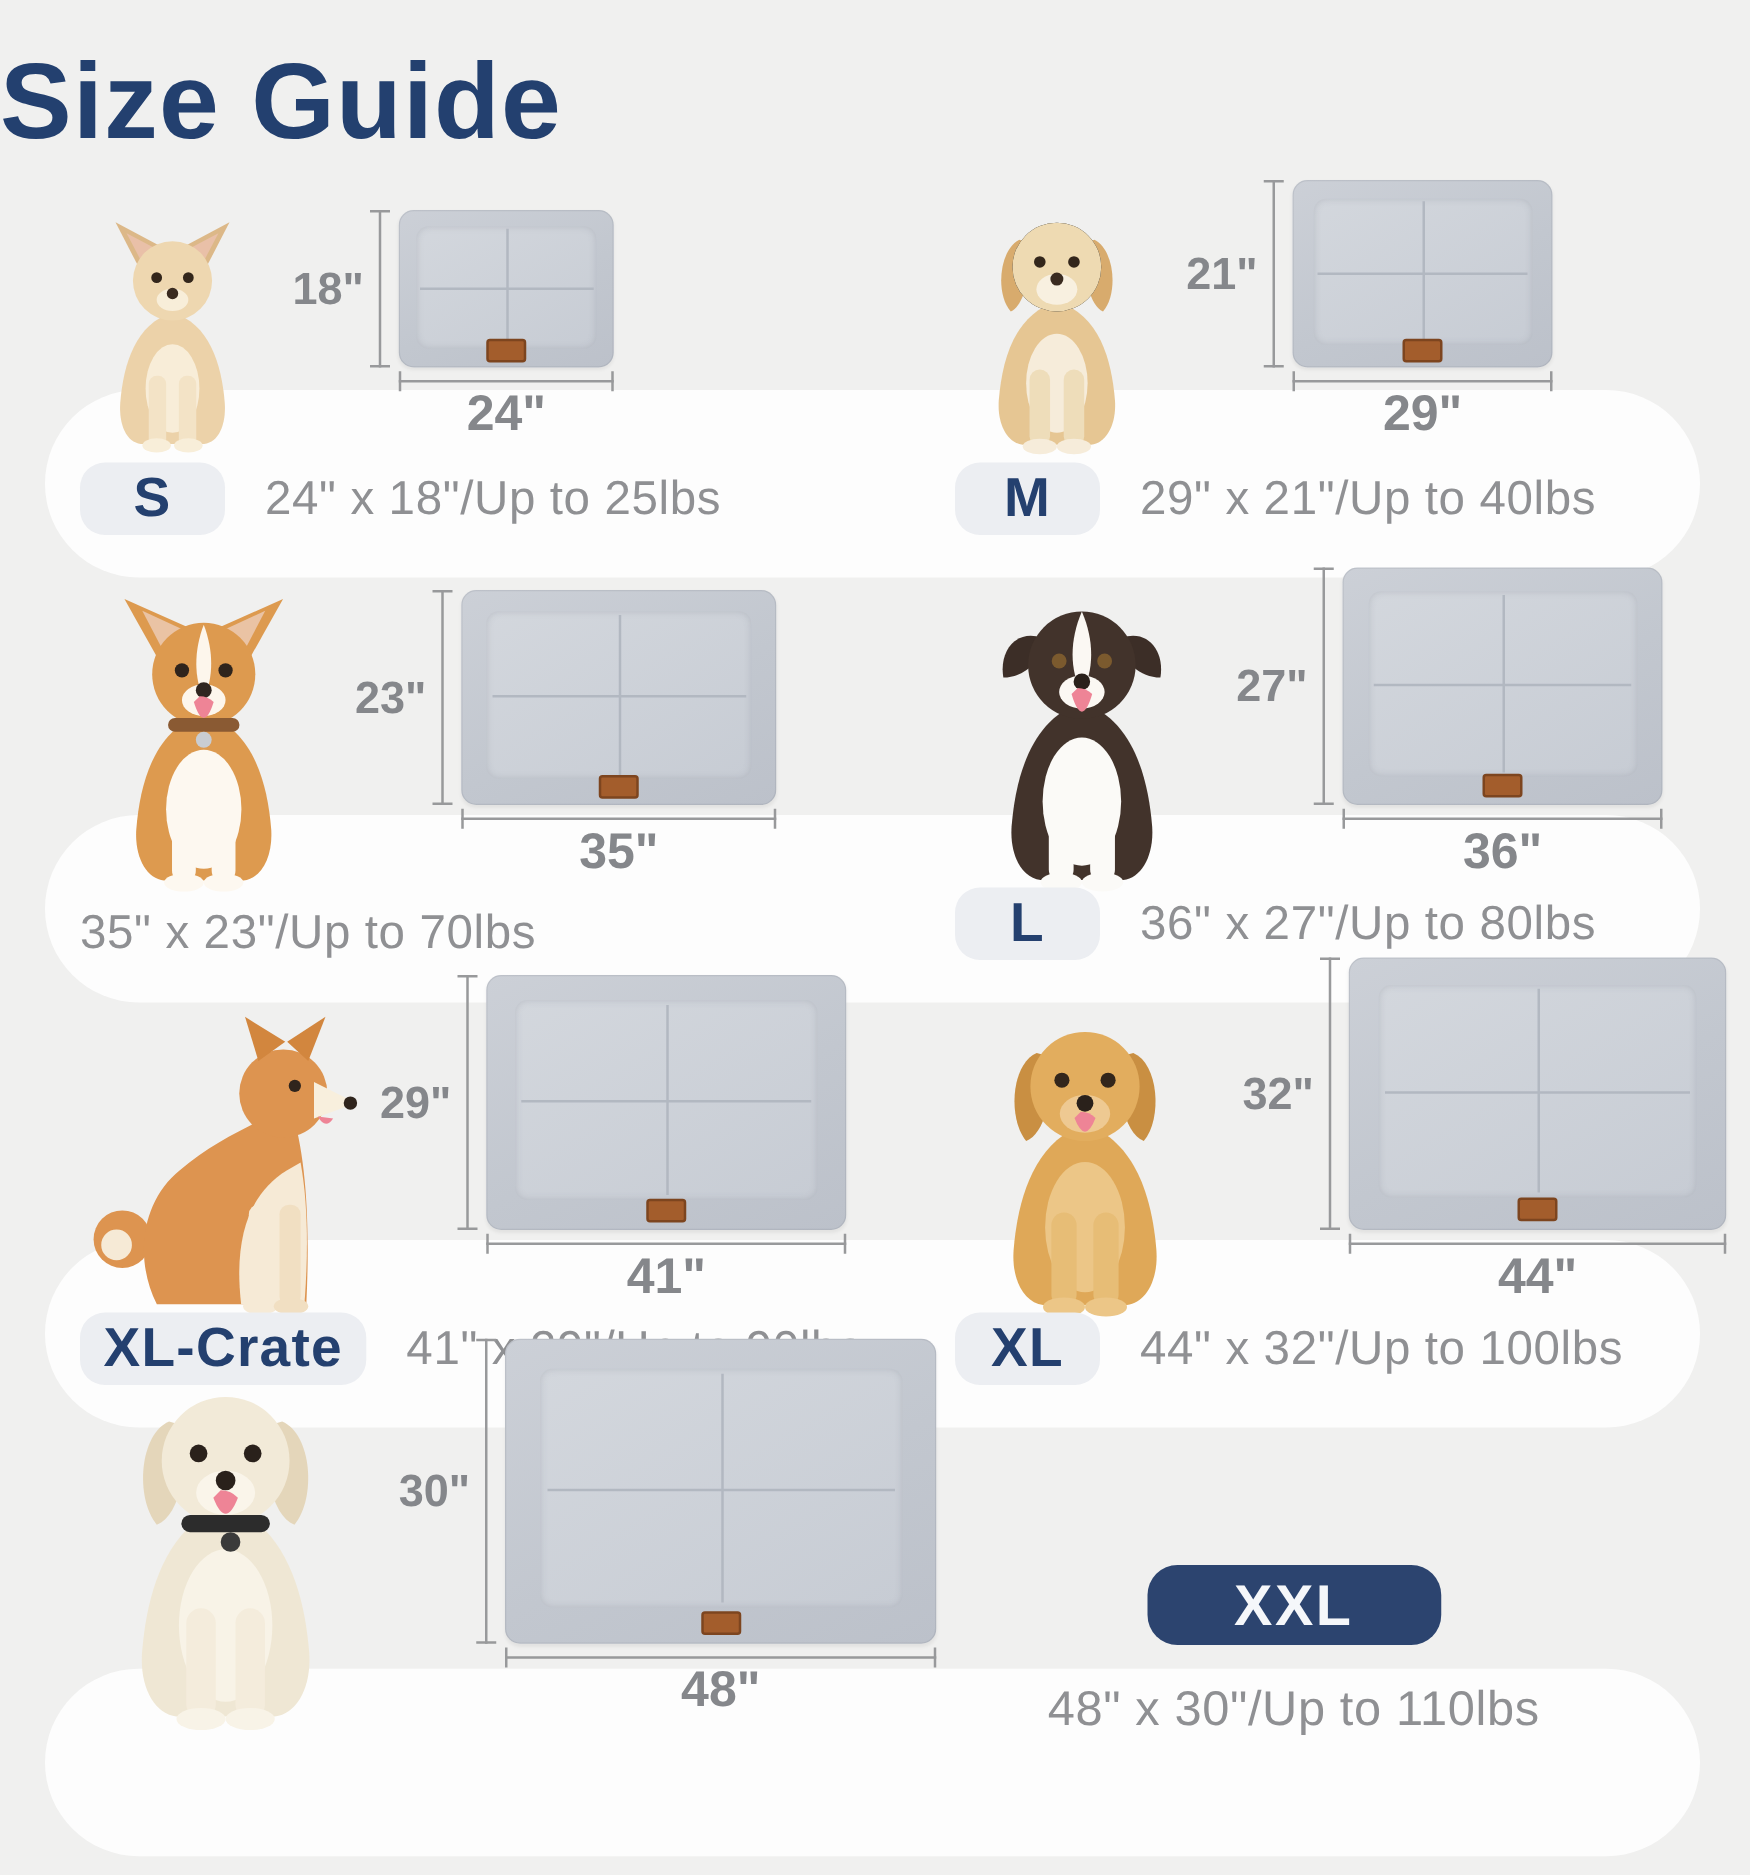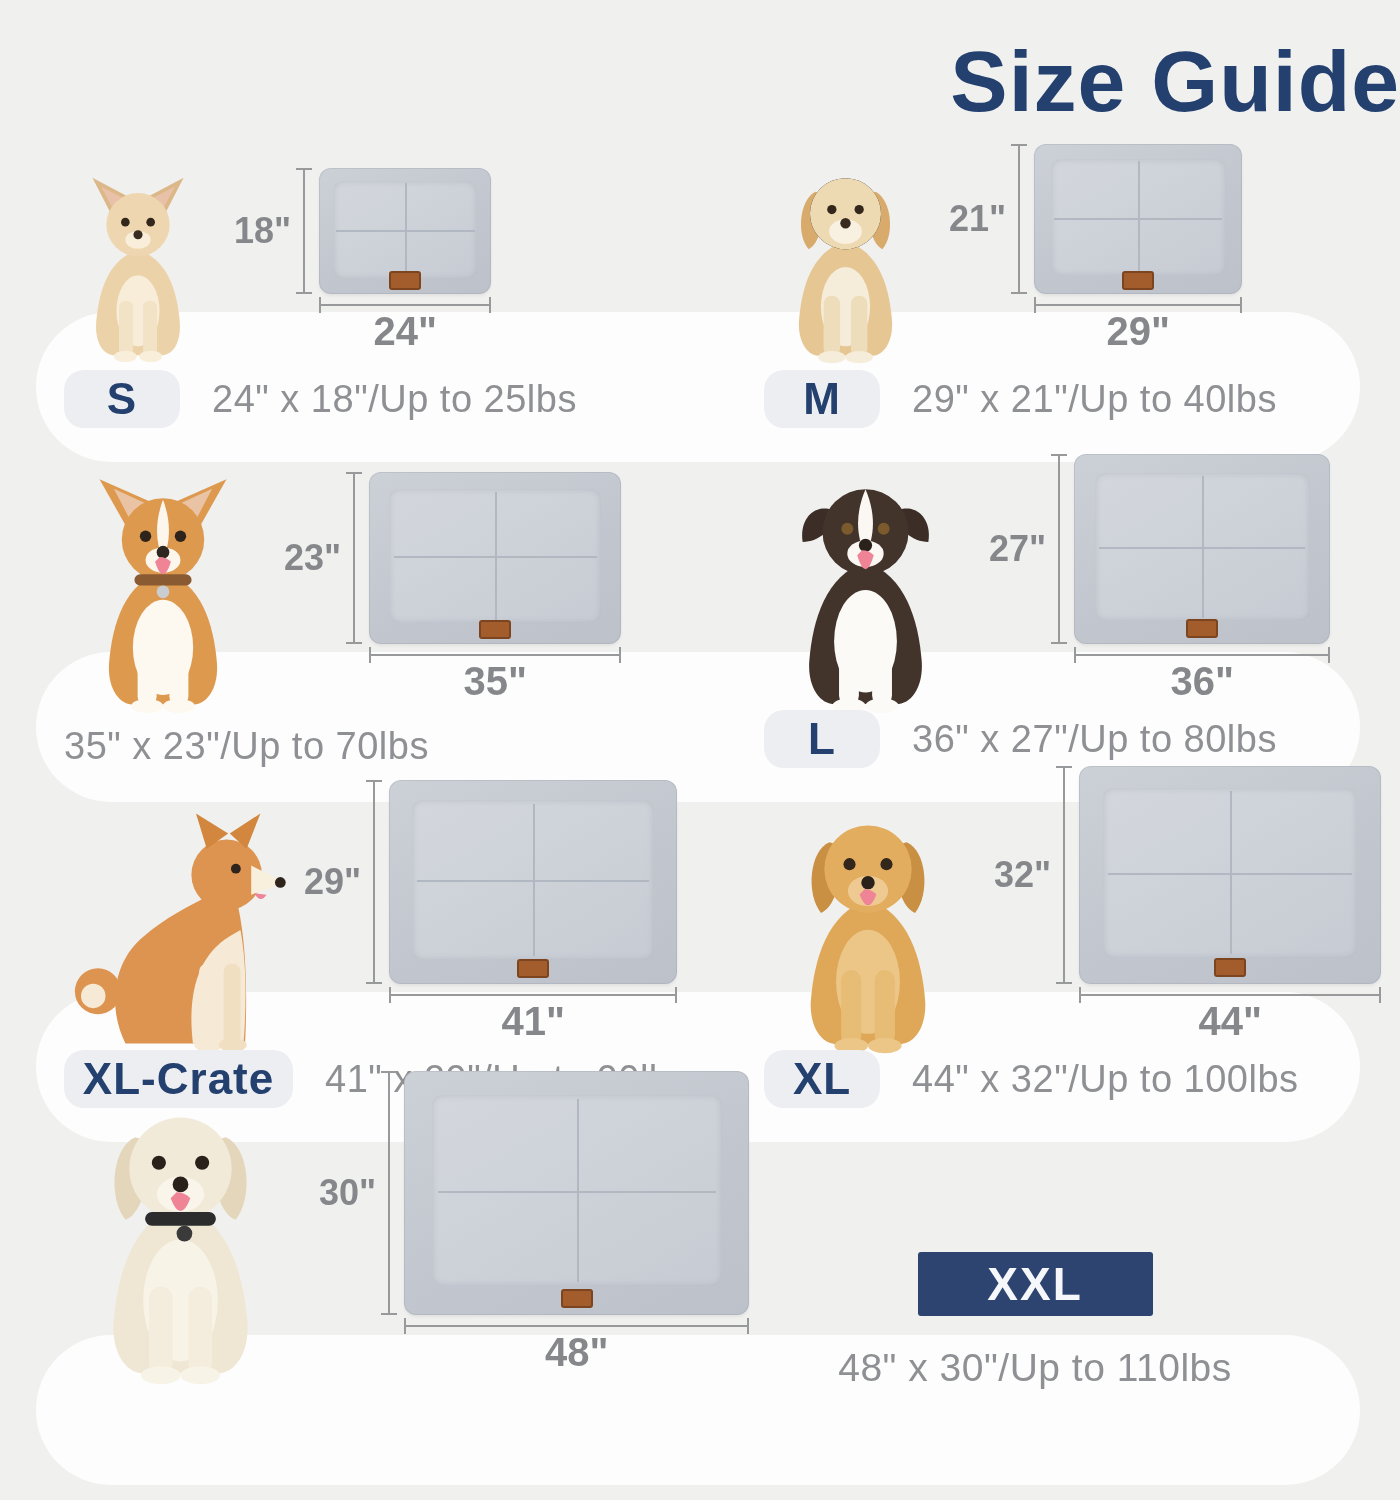--- a/index.html
+++ b/index.html
@@ -3,21 +3,21 @@
 <meta charset="utf-8">
 <style>
   html,body{margin:0;padding:0;}
   body{
     width:1400px;height:1500px;
     background:#f0f0ef;
     font-family:"Liberation Sans", sans-serif;
     overflow:hidden;
     position:relative;
   }
-  .title-wrap{height:162px;display:flex;align-items:center;justify-content:flex-end;}
+  .title-wrap{height:162px;display:flex;align-items:center;justify-content:flex-start;}
   .page-title{font-size:86px;font-weight:bold;color:#23406f;letter-spacing:1px;}
 
   .row{position:relative;display:flex;}
   .row-1{height:310px;}
   .row-2{height:340px;}
   .row-3{height:340px;}
   .row-4{height:343px;}
 
   .band{
     position:absolute;left:36px;right:40px;bottom:10px;height:150px;
@@ -91,21 +91,21 @@
     min-width:64px;height:58px;padding:0 26px;
     background:#eceef2;border-radius:20px;
     color:#24406f;font-weight:bold;font-size:44px;letter-spacing:1px;
   }
   .desc{font-size:38px;color:#8f9093;letter-spacing:.5px;}
 
   
   .xxl-block{position:absolute;left:810px;top:100px;width:450px;text-align:center;}
   .badge-solid{
     display:inline-flex;align-items:center;justify-content:center;
-    width:235px;height:64px;background:#2c446f;border-radius:3px;
+    width:235px;height:64px;background:#2c446f;border-radius:24px;
     color:#f5f7fa;font-weight:bold;font-size:46px;letter-spacing:2px;
   }
   .xxl-desc{margin-top:30px;font-size:39px;color:#8f9093;letter-spacing:.5px;}
 </style>
 </head>
 <body>
 
 <header class="title-wrap">
   <div class="page-title">Size Guide</div>
 </header>

